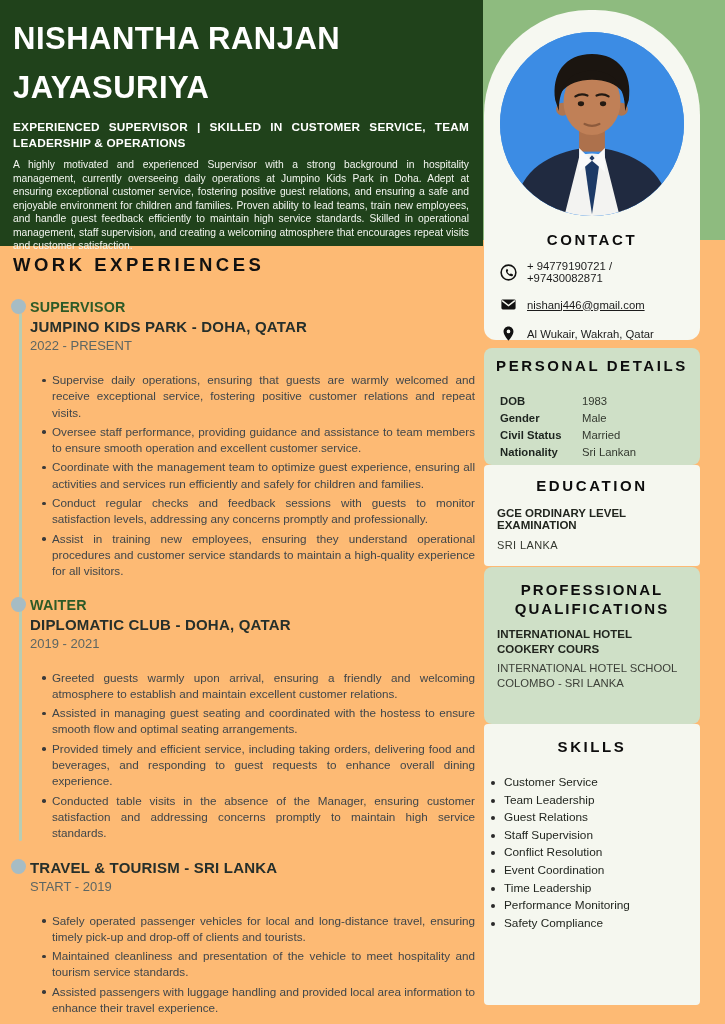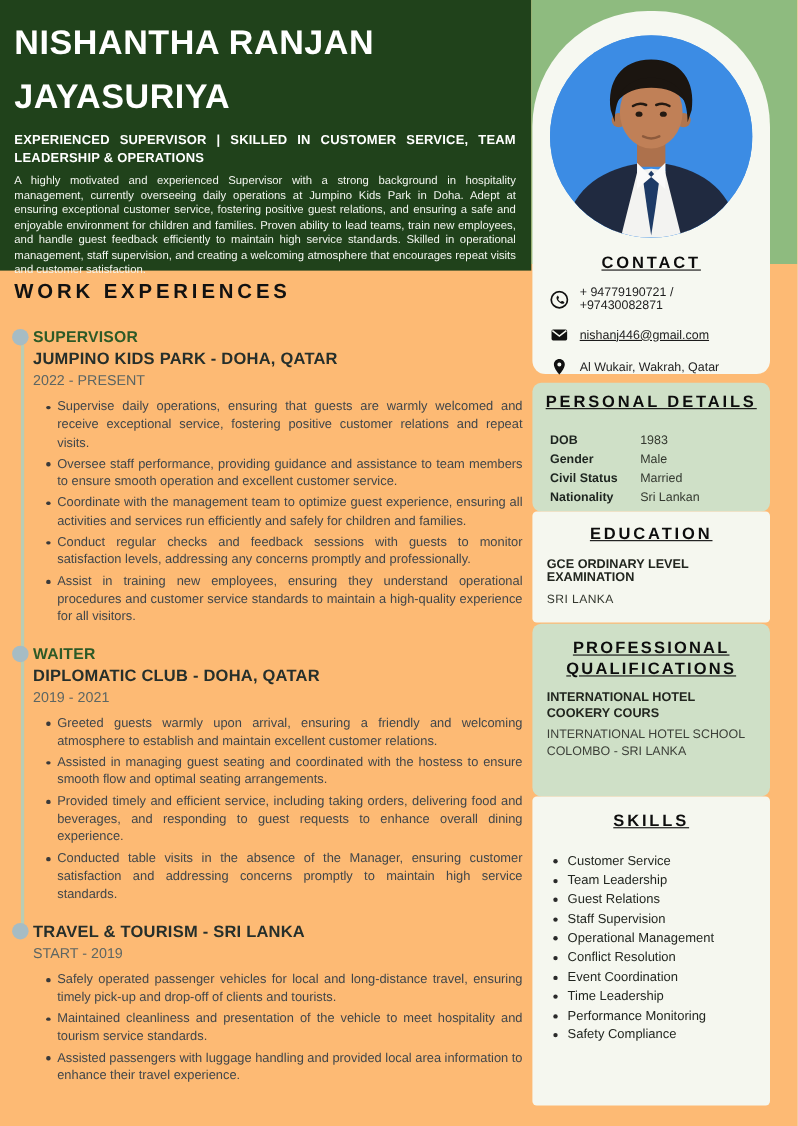--- a/index.html
+++ b/index.html
@@ -15,21 +15,21 @@
   .summary { margin-top:7px; font-size:10.3px; line-height:13.55px; text-align:justify; color:#f2f5ef; }
 
   
   .sidebar { position:absolute; left:483px; top:0; width:242px; height:1024px; }
   .sidebar-top { position:absolute; left:0; top:0; width:242px; height:240px; background:#8ebb7f; }
   .panel { position:absolute; left:1px; width:216px; }
   .capsule { top:10px; height:330px; background:#f6f8f1; border-radius:105px 105px 12px 12px; }
   .photo-wrap { width:184px; height:184px; margin:22px auto 0; border-radius:50%;
                 overflow:hidden; background:#3c8ce4; }
   .photo-wrap svg { display:block; width:100%; height:100%; }
-  .side-h { font-size:15px; font-weight:700; letter-spacing:2.6px; text-align:center; color:#0d0d0d;text-decoration:underline; }
+  .side-h { font-size:15px; font-weight:700; letter-spacing:2.6px; text-align:center; color:#0d0d0d; }
   .capsule .side-h { margin-top:15px; }
   .contact-rows { margin-top:12px; padding:0 14px 0 16px; }
   .c-row { display:flex; align-items:center; gap:10px; margin-bottom:12px; }
   .c-icon { width:17px; height:17px; flex:0 0 17px; }
   .c-text { font-size:11.3px; color:#1c1c1c; }
   .c-text a { color:#1c1c1c; text-decoration:underline; }
 
   .green-panel { background:#cfe0c7; border-radius:8px; }
   .personal { top:348px; height:117px; padding-top:9px; }
   .pd-rows { margin-top:19px; padding:0 16px; }
@@ -42,38 +42,38 @@
   .edu-degree { margin-top:13px; padding:0 13px; font-size:11.5px; font-weight:700; color:#22261f; }
   .edu-loc { margin-top:8px; padding:0 13px; font-size:11px; color:#34382f; letter-spacing:.4px; }
 
   .quals { top:567px; height:157px; padding-top:13px; }
   .quals .side-h { line-height:19px; letter-spacing:2px; padding:0 10px; }
   .q-course { margin-top:9px; padding:0 13px; font-size:11.5px; font-weight:700;
               line-height:15px; color:#22261f; }
   .q-school { margin-top:4px; padding:0 13px; font-size:11.3px; line-height:15px; color:#3c3f38; }
 
   .skills { top:724px; height:281px; padding-top:14px; }
-  .skills ul { margin-top:19px; padding-left:32px; list-style:none; }
+  .skills ul { margin-top:19px; padding-left:20px; list-style:none; }
   .skills li { position:relative; font-size:11.8px; line-height:17.6px; color:#222620; }
   .skills li::before { content:''; position:absolute; left:-13px; top:7px; width:4px; height:4px;
                        border-radius:50%; background:#2a2a2a; }
 
   
   .main { position:absolute; left:13px; top:254px; width:462px; }
   .work-h { font-size:18.5px; font-weight:700; letter-spacing:3.5px; color:#111111; }
   .timeline { position:relative; margin-top:23px; }
   .t-line { position:absolute; left:5.5px; top:14px; height:528px; width:3.5px;
             background:#b9cdb3; border-radius:2px; }
   .job { position:relative; padding-left:17px; margin-bottom:17px; }
   .dot { position:absolute; left:-2px; top:0; width:15px; height:15px; border-radius:50%;
          background:#a6bcc4; }
   .role { font-size:14.3px; font-weight:700; color:#2d5a27; letter-spacing:.2px; }
   .company { margin-top:3px; font-size:15px; font-weight:700; color:#262f2b; letter-spacing:.2px; }
   .period { margin-top:3px; font-size:13px; color:#5d6663; }
-  .job ul { margin:9px 0 0 22px; list-style:none; }
+  .job ul { margin:19px 0 0 22px; list-style:none; }
   .job li { position:relative; font-size:11.7px; line-height:16.3px; text-align:justify;
             color:#40464a; margin-bottom:3px; }
   .job li::before { content:''; position:absolute; left:-10px; top:6.5px; width:3.5px; height:3.5px;
                     border-radius:50%; background:#3a3a3a; }
 </style>
 </head>
 <body>
 
 <div class="page">
 
@@ -168,21 +168,20 @@
       <div class="q-school">INTERNATIONAL HOTEL SCHOOL COLOMBO - SRI LANKA</div>
     </div>
 
     <div class="panel light-panel skills">
       <div class="side-h">SKILLS</div>
       <ul>
           <li>Customer Service</li>
           <li>Team Leadership</li>
           <li>Guest Relations</li>
           <li>Staff Supervision</li>
-          <li>Operational Management</li>
           <li>Conflict Resolution</li>
           <li>Event Coordination</li>
           <li>Time Leadership</li>
           <li>Performance Monitoring</li>
           <li>Safety Compliance</li>
         </ul>
     </div>
   </div>
 
   <div class="main">

